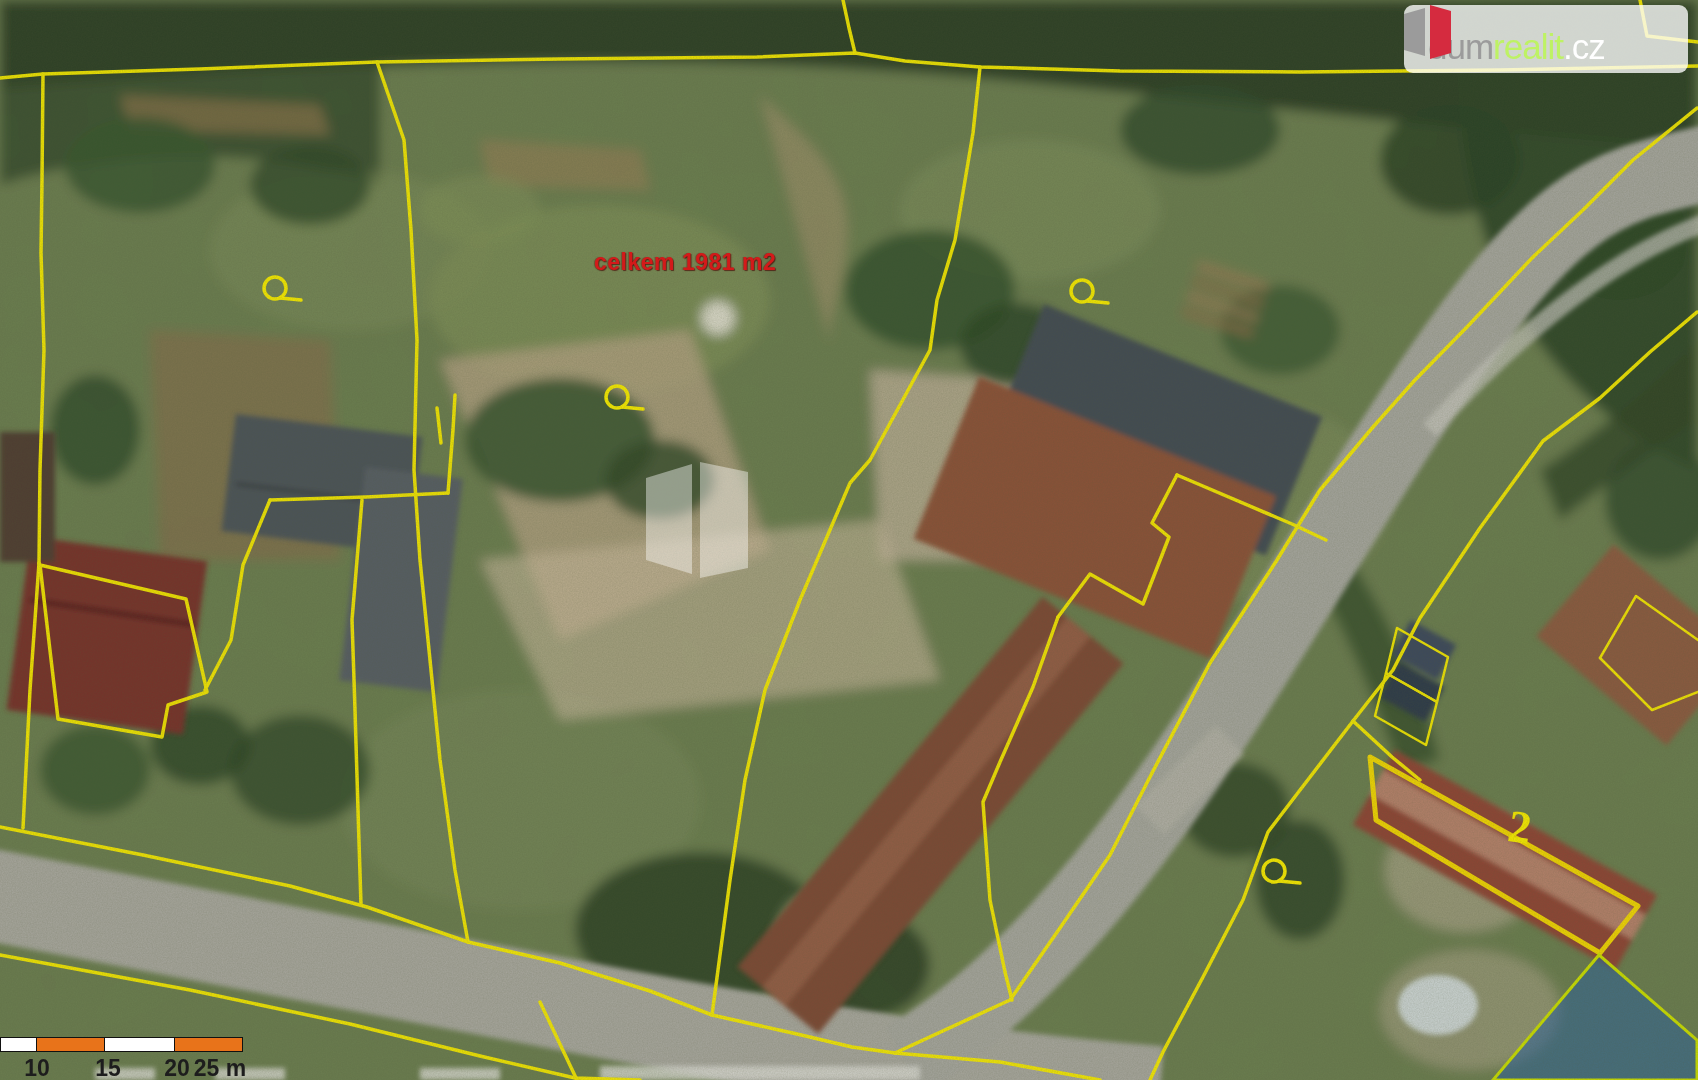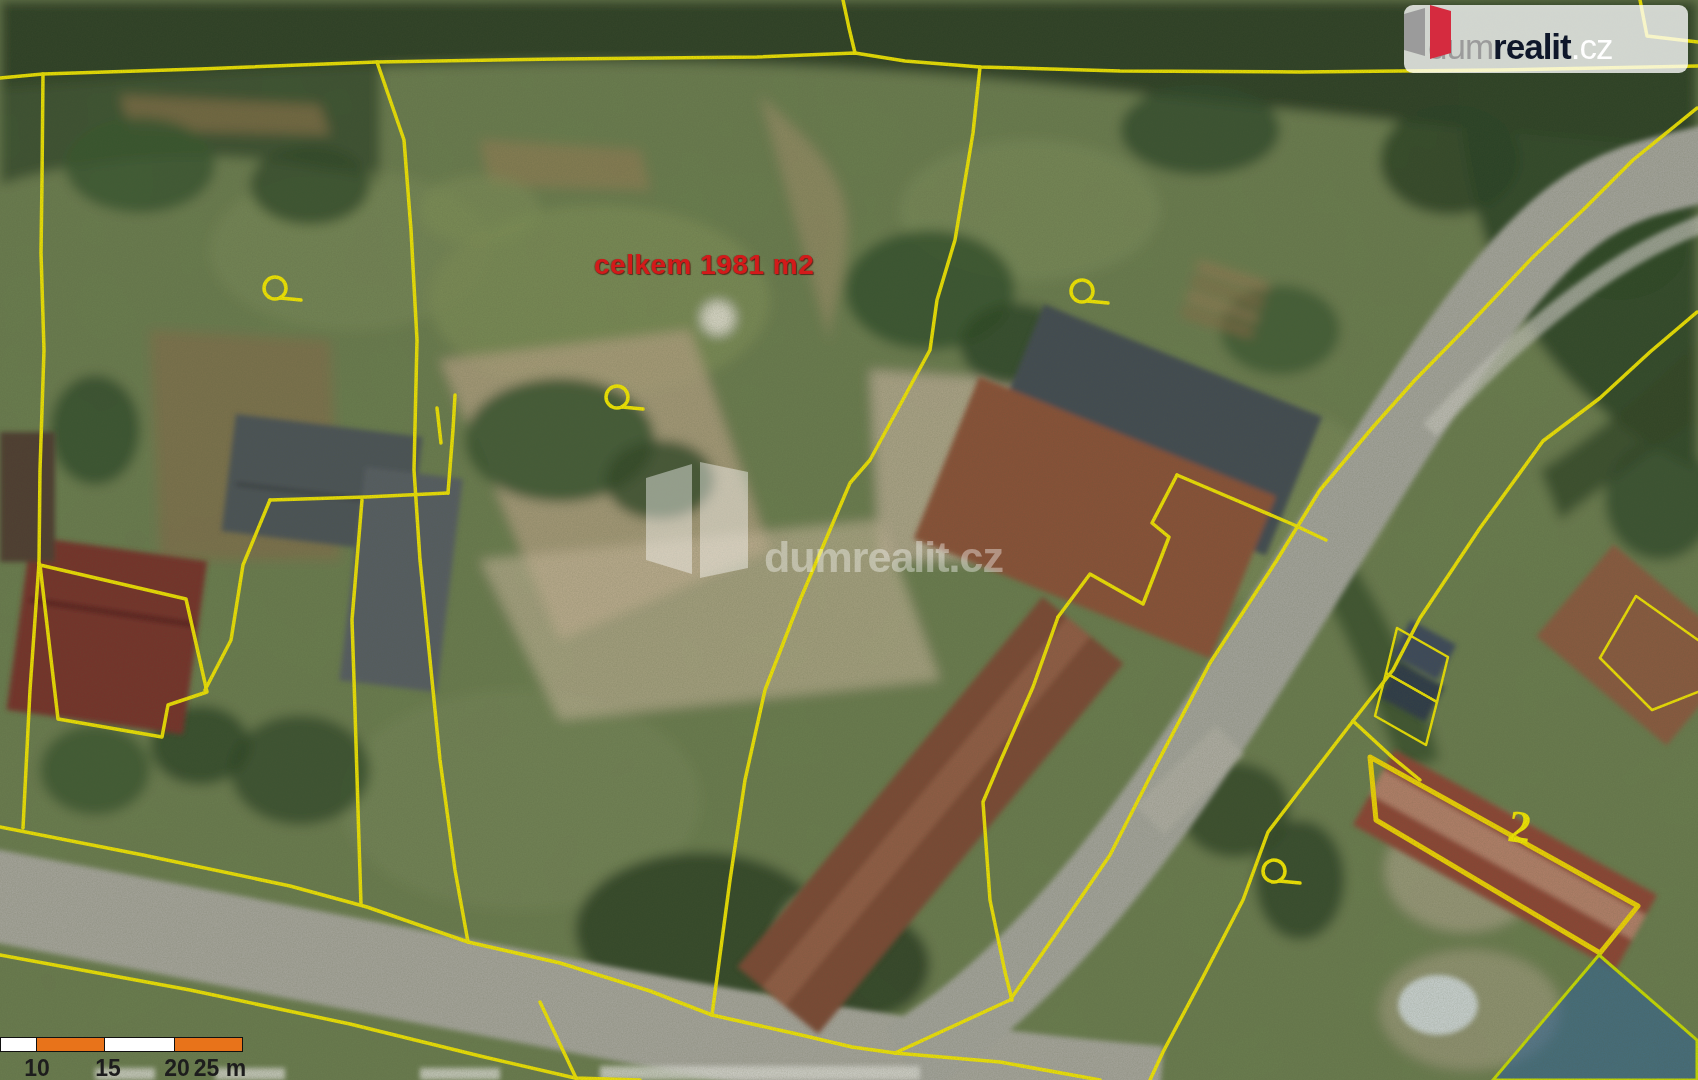--- a/index.html
+++ b/index.html
@@ -4,40 +4,40 @@
 <style>
   html,body{margin:0;padding:0;background:#222;}
   .stage{
     position:relative;width:1698px;height:1080px;overflow:hidden;
     background:#6b7a50;font-family:"Liberation Sans",sans-serif;
   }
   .stage svg{position:absolute;left:0;top:0;}
   
   .red-label{
     position:absolute;left:594px;top:249px;
-    font-size:28px;font-weight:bold;color:#d31a1a;letter-spacing:.5px;
+    font-size:23px;font-weight:bold;color:#d31a1a;letter-spacing:.5px;
     text-shadow:1px 1px 1px rgba(70,0,0,.65), -1px 0 1px rgba(70,0,0,.35);
     white-space:nowrap;
   }
   
   .wm-text{
     position:absolute;left:764px;top:533px;
     font-size:43px;font-weight:bold;color:rgba(255,255,255,.38);
     letter-spacing:-1px;white-space:nowrap;
   }
   .wm-icon{position:absolute;left:646px;top:462px;}
   
   .logo-plate{
     position:absolute;left:1404px;top:5px;width:284px;height:68px;
     background:rgba(255,255,255,.78);border-radius:9px;
     display:flex;align-items:center;padding-left:14px;box-sizing:border-box;
   }
   .logo-text{font-size:35px;letter-spacing:-1px;white-space:nowrap;line-height:1;margin-left:10px;margin-top:14px;}
   .logo-dum{color:#9b9b9b;font-weight:normal;}
-  .logo-realit{color:#0f172a;font-weight:bold;}
+  .logo-realit{color:#bef264;font-weight:normal;}
   .logo-cz{color:#ffffff;font-weight:normal;}
   
   .scalebar{
     position:absolute;left:0;top:1037px;width:241px;height:13px;
     border:1px solid #111;display:flex;box-sizing:content-box;
   }
   .scalebar .seg{height:100%;border-right:1px solid #111;}
   .scalebar .seg:last-child{border-right:none;}
   .scale-labels{position:absolute;left:0;top:1055px;width:320px;height:22px;}
   .scale-labels span{
@@ -211,21 +211,20 @@
 
     <rect x="0" y="0" width="1698" height="1080" filter="url(#grain)"></rect>
   </svg>
 
   <div class="wm-icon">
     <svg width="114" height="118" viewBox="0 0 114 118">
       <polygon points="0,16 46,2 46,112 0,98" fill="rgba(255,255,255,0.42)"></polygon>
       <polygon points="54,0 102,10 102,106 54,116" fill="rgba(255,255,255,0.42)"></polygon>
     </svg>
   </div>
-  <div class="wm-text">dumrealit.cz</div>
 
   <div class="red-label">celkem 1981 m2</div>
 
   <div class="logo-plate">
     <span style="display:inline-block;">
       <svg width="48" height="54" viewBox="0 0 48 54">
         <polygon points="0,9 21,3 21,51 0,45" fill="#9b9b9b"></polygon>
         <polygon points="26,0 47,6 47,48 26,54" fill="#d52b3f"></polygon>
       </svg>
     </span>

